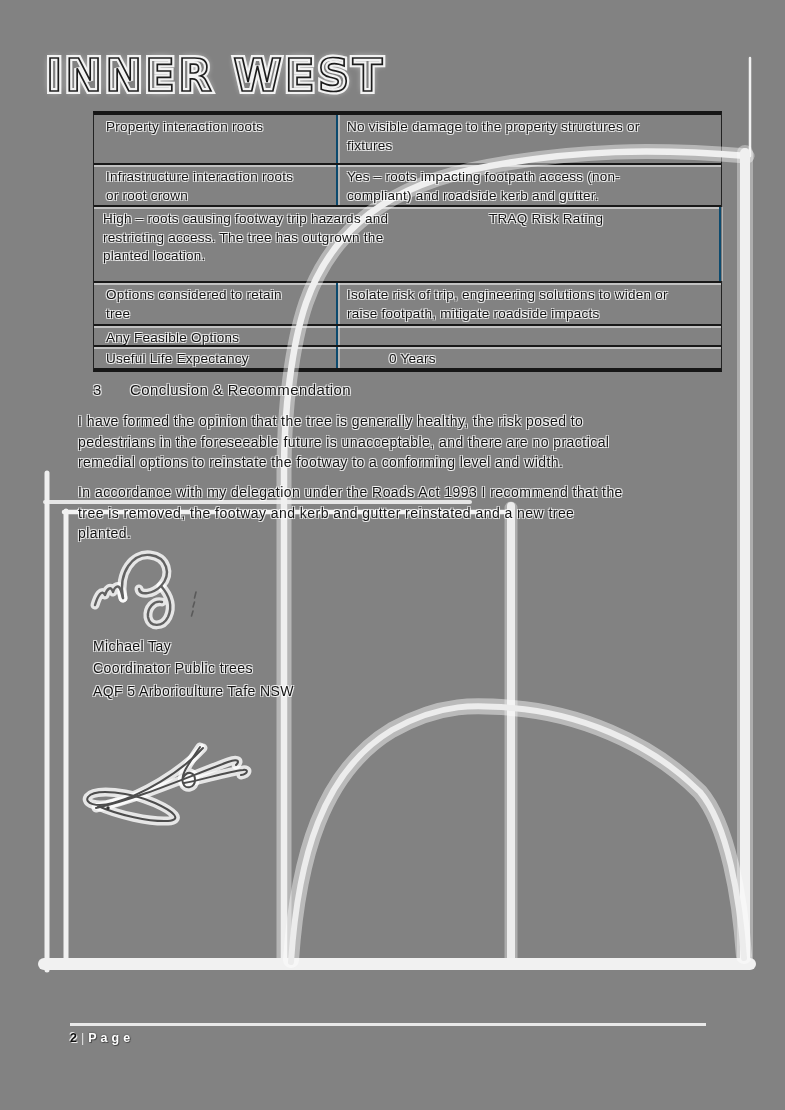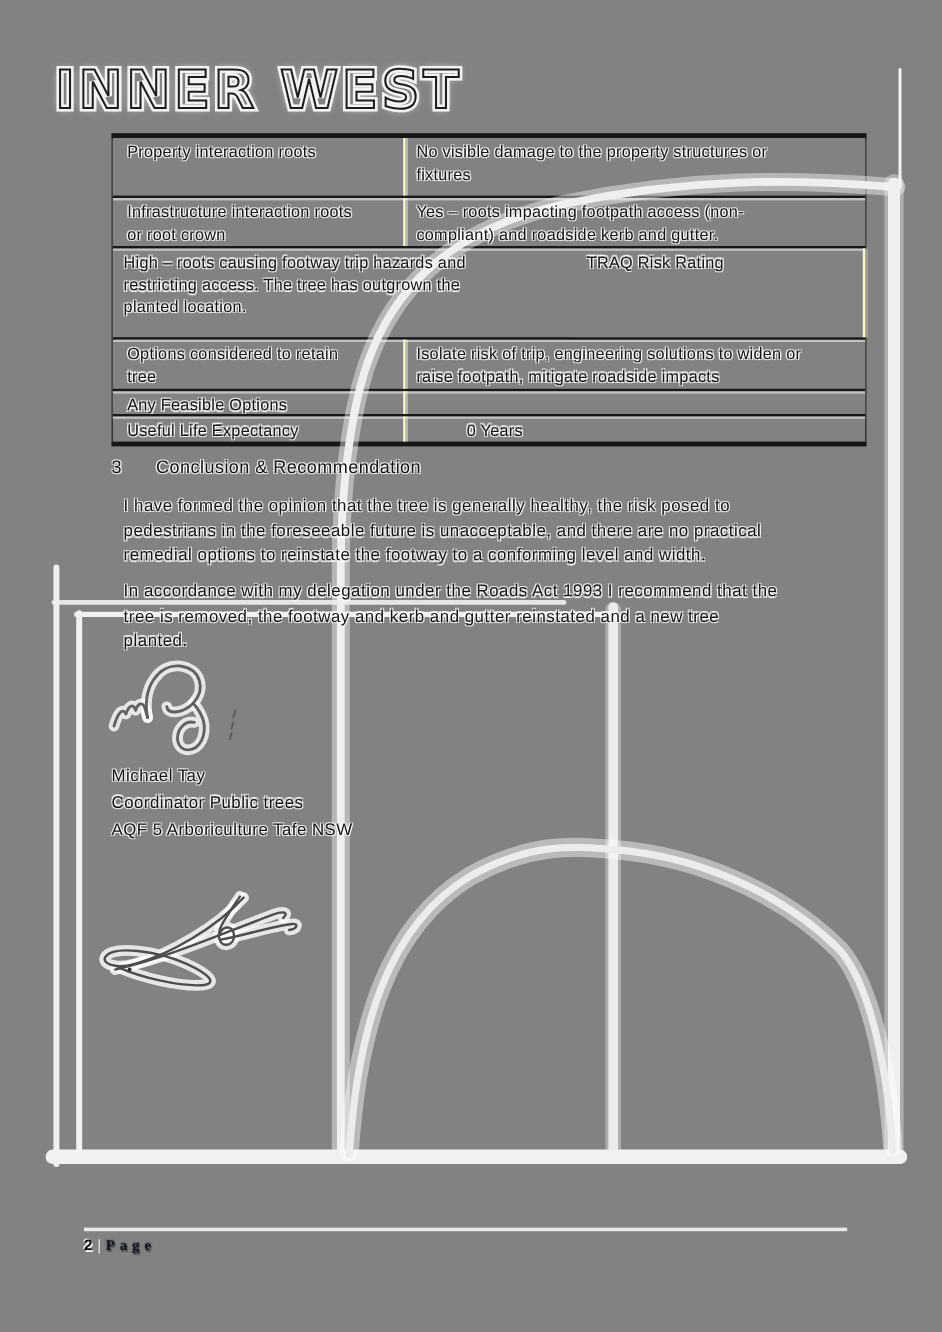--- a/index.html
+++ b/index.html
@@ -28,44 +28,44 @@
              box-sizing:border-box;font-size:13.5px;line-height:18.5px;letter-spacing:.25px;}
   .t-row{display:flex;border-bottom:2px solid #181818;box-shadow:0 2px 0 rgba(255,255,255,.5);}
   .t-row:last-child{border-bottom:none;box-shadow:none;}
   .t-row:nth-child(1){height:48px;}
   .t-row:nth-child(2){height:40px;}
   .t-row:nth-child(3){height:74px;}
   .t-row:nth-child(4){height:41px;}
   .t-row:nth-child(5){height:19px;}
   .t-row:nth-child(6){height:21px;gap:42px;}
   .td{box-sizing:border-box;overflow:hidden;}
-  .td-label{width:244px;border-right:2px solid #fef9c3;box-shadow:2px 0 0 rgba(255,255,255,.4);
+  .td-label{width:244px;border-right:2px solid #0c4a6e;box-shadow:2px 0 0 rgba(255,255,255,.4);
             padding:3px 10px 0 12px;}
   .td-value{flex:1;padding:3px 10px 0 9px;}
   .cell-text{position:relative;z-index:3;white-space:pre-line;display:inline-block;}
   
   .heading{position:absolute;left:93px;top:381px;font-size:15px;letter-spacing:.4px;z-index:3;}
   .heading .h-num{display:inline-block;width:37px;}
-  .para{position:absolute;left:103px;width:640px;font-size:14px;line-height:20.5px;
+  .para{position:absolute;left:78px;width:640px;font-size:14px;line-height:20.5px;
         letter-spacing:.45px;white-space:pre-line;z-index:3;}
   .para-1{top:411px;}
   .para-2{top:482px;}
   .sig-block{position:absolute;left:93px;font-size:14px;letter-spacing:.4px;z-index:3;}
   .sig-block div{line-height:21.5px;}
   .sig-1-block{top:636px;}
   .sig-2-block{top:835px;}
   .sig-block .qual{margin-top:1.5px;}
   .sig-svg{position:absolute;z-index:3;}
   
   .footer-rule{position:absolute;left:70px;top:1023px;width:636px;height:3px;
                background:#e9e9e9;z-index:3;}
   .footer-text{position:absolute;left:70px;top:1031px;font-size:12.5px;font-weight:bold;z-index:3;}
   .f-num{color:#0f0f0f;text-shadow:1px 1px 0 rgba(255,255,255,.85),-1px -1px 0 rgba(255,255,255,.85);}
   .f-sep{color:#e3e3e3;padding:0 4px;font-weight:normal;}
-  .f-page{color:#0f172a;letter-spacing:4px;text-shadow:0 0 2px rgba(20,20,20,.65),1px 1px 0 rgba(20,20,20,.4);font-family:Liberation Serif, serif;}
+  .f-page{color:#ffffff;letter-spacing:4px;text-shadow:0 0 2px rgba(20,20,20,.65),1px 1px 0 rgba(20,20,20,.4);}
   
   .overlay{position:absolute;left:0;top:0;z-index:2;pointer-events:none;}
 </style>
 </head>
 <body>
 
 <div class="page">
 
   <div class="logo">
     <span class="logo-halo">INNER WEST</span>

